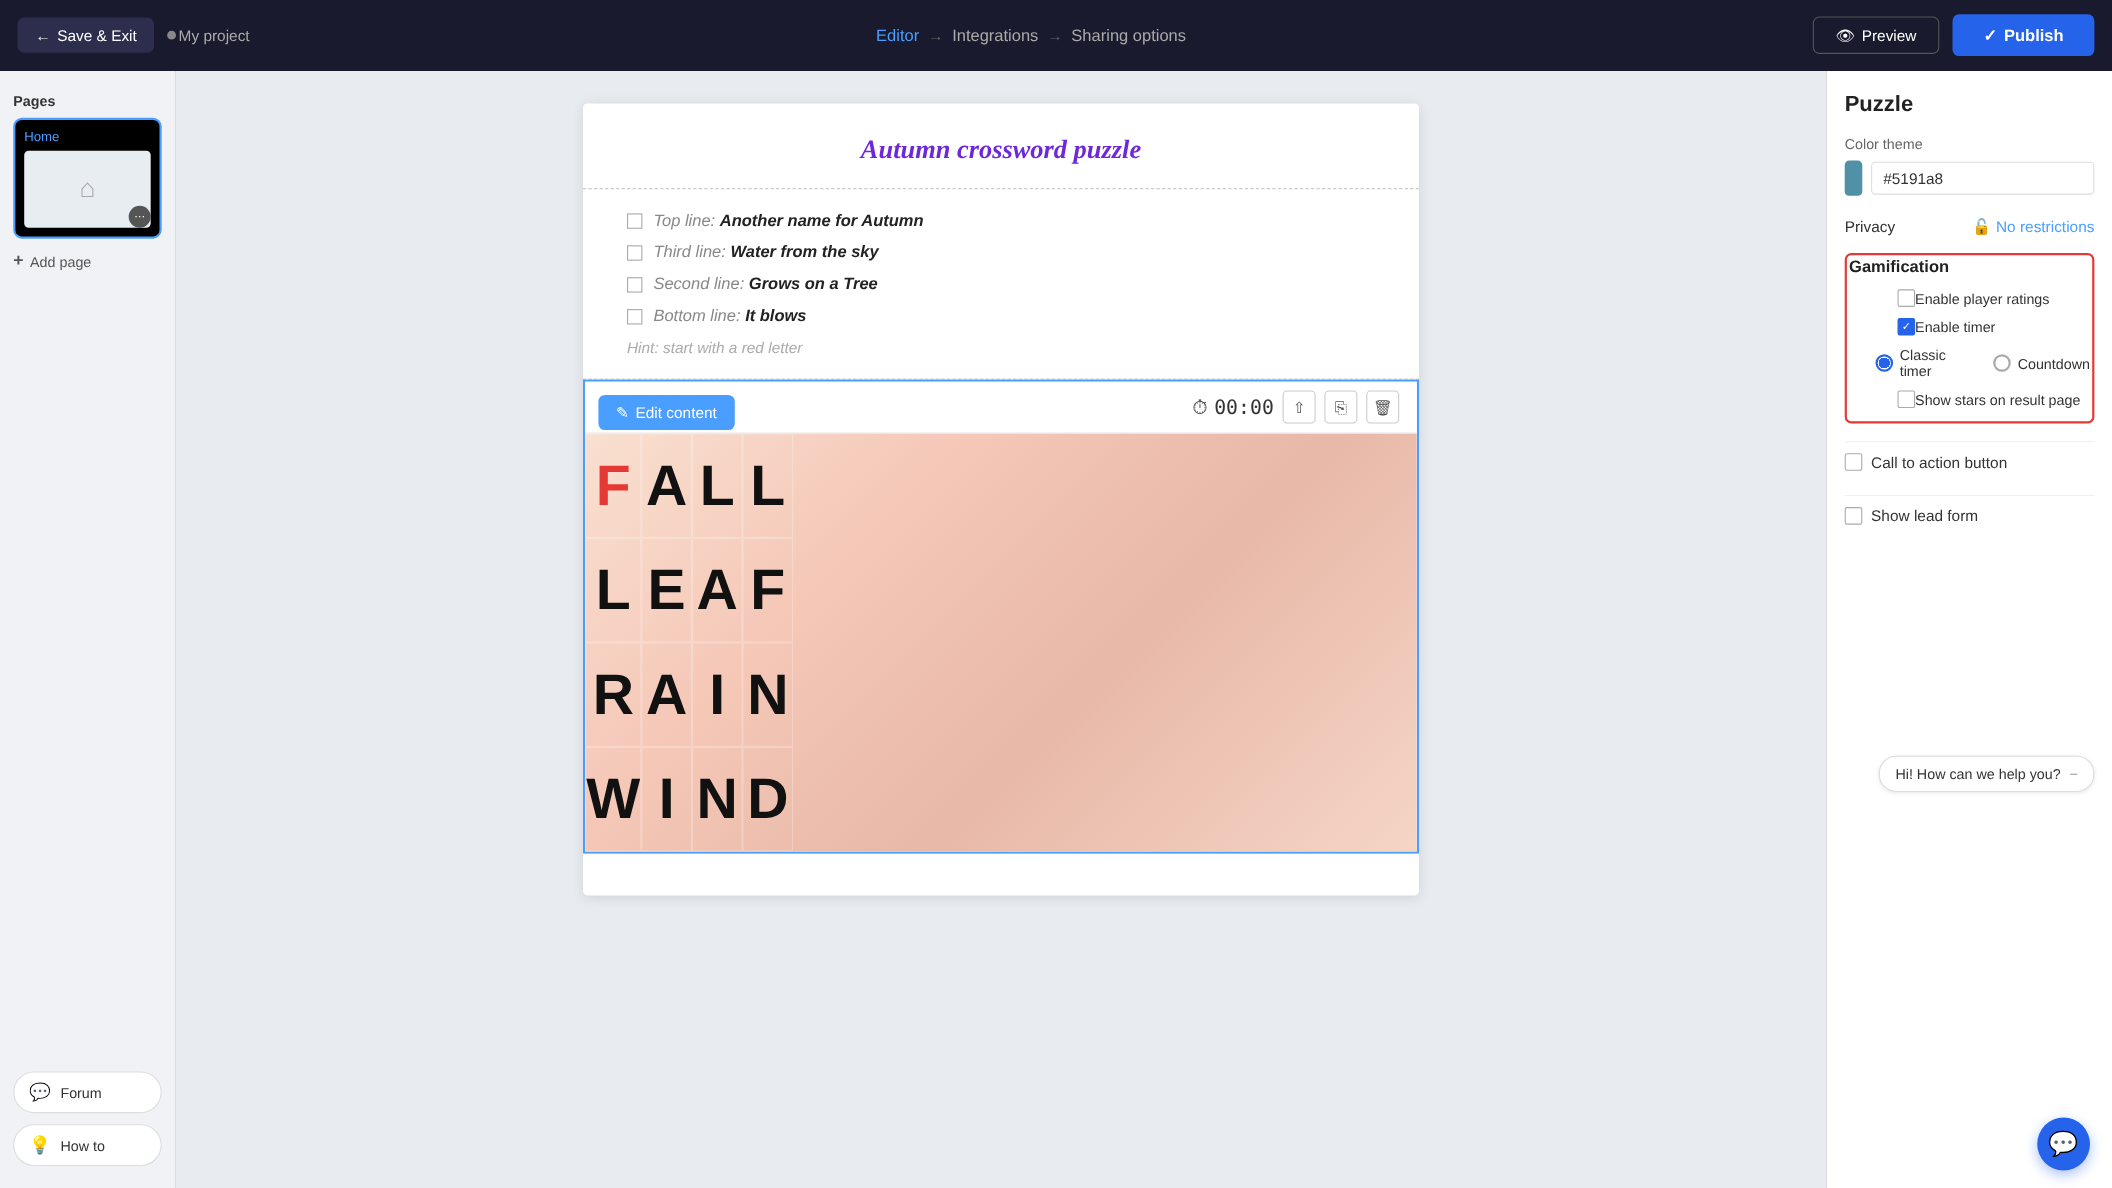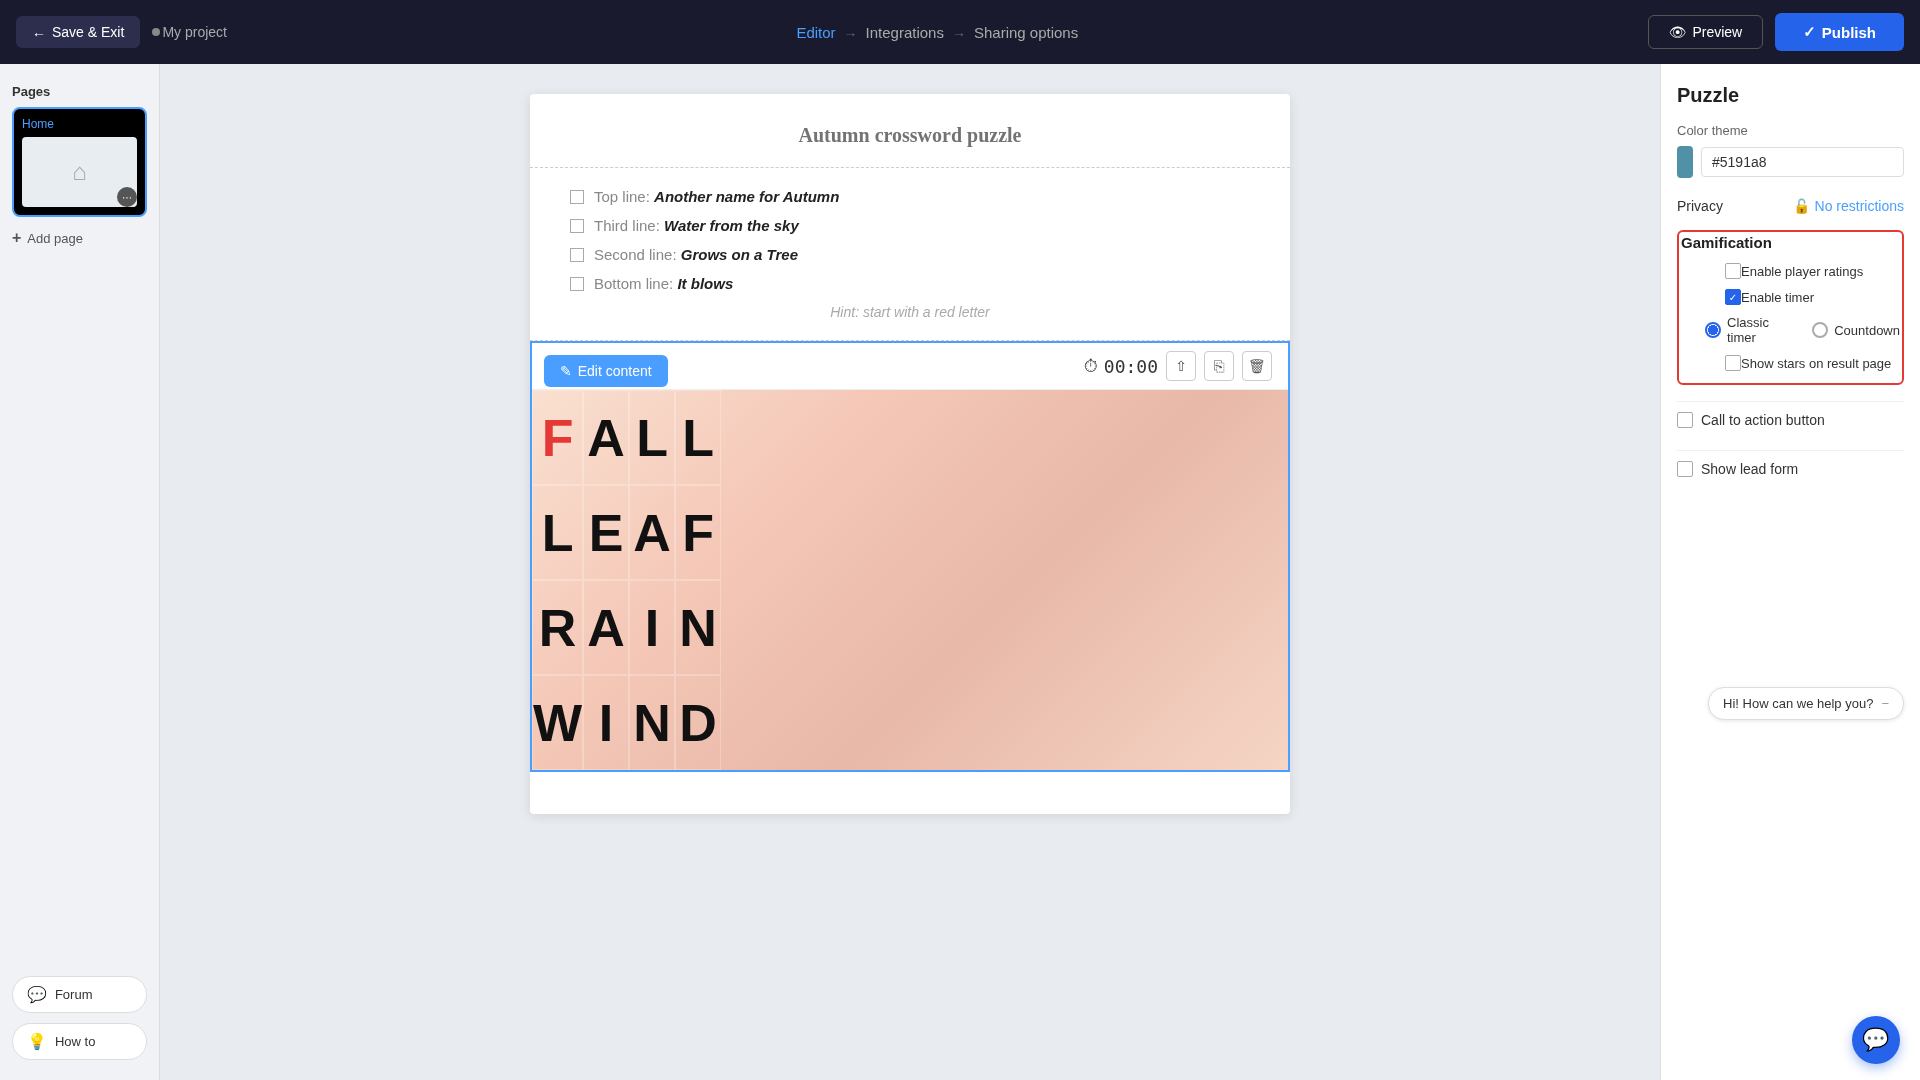--- a/index.html
+++ b/index.html
@@ -64,27 +64,27 @@
     .sidebar-btn-icon { font-size: 16px; }
 
     
     .canvas-area { flex: 1; overflow: auto; display: flex; align-items: flex-start; justify-content: center; padding: 30px; background: #e8ebef; }
 
     .canvas-frame {
       background: #fff; width: 760px; min-height: 720px; border-radius: 4px;
       box-shadow: 0 2px 12px rgba(0,0,0,0.1); position: relative;
     }
     .puzzle-title-area { padding: 30px 40px 20px; border-bottom: 1px dashed #ccc; text-align: center; }
-    .puzzle-title { font-family: Georgia, serif; font-weight: bold; font-size: 20px; color: #737373; }
+    .puzzle-title { font-family: Georgia, serif; font-style: italic; font-weight: bold; font-size: 24px; color: #6d28d9; }
     .clues-area { padding: 20px 40px; border-bottom: 1px dashed #ccc; }
     .clue-item { display: flex; align-items: flex-start; gap: 10px; margin-bottom: 12px; font-size: 15px; color: #555; }
     .clue-check { width: 14px; height: 14px; border: 1px solid #aaa; margin-top: 2px; flex-shrink: 0; }
-    .clue-label { color: #888; }
+    .clue-label { color: #888; font-style: italic; }
     .clue-text { color: #222; font-weight: bold; font-style: italic; }
-    .hint-text { text-align: center; color: #aaa; font-size: 14px; font-style: italic; margin-top: 10px; }
+    .hint-text { text-align: left; color: #aaa; font-size: 14px; font-style: italic; margin-top: 10px; }
 
     
     .puzzle-content-area {
       border: 2px solid #4a9eff; position: relative; margin: 0;
     }
     .edit-content-btn {
       position: absolute; top: 12px; left: 12px; z-index: 10;
       background: #4a9eff; color: #fff; border: none; border-radius: 6px;
       padding: 8px 16px; cursor: pointer; display: flex; align-items: center; gap: 6px; font-size: 14px;
     }

